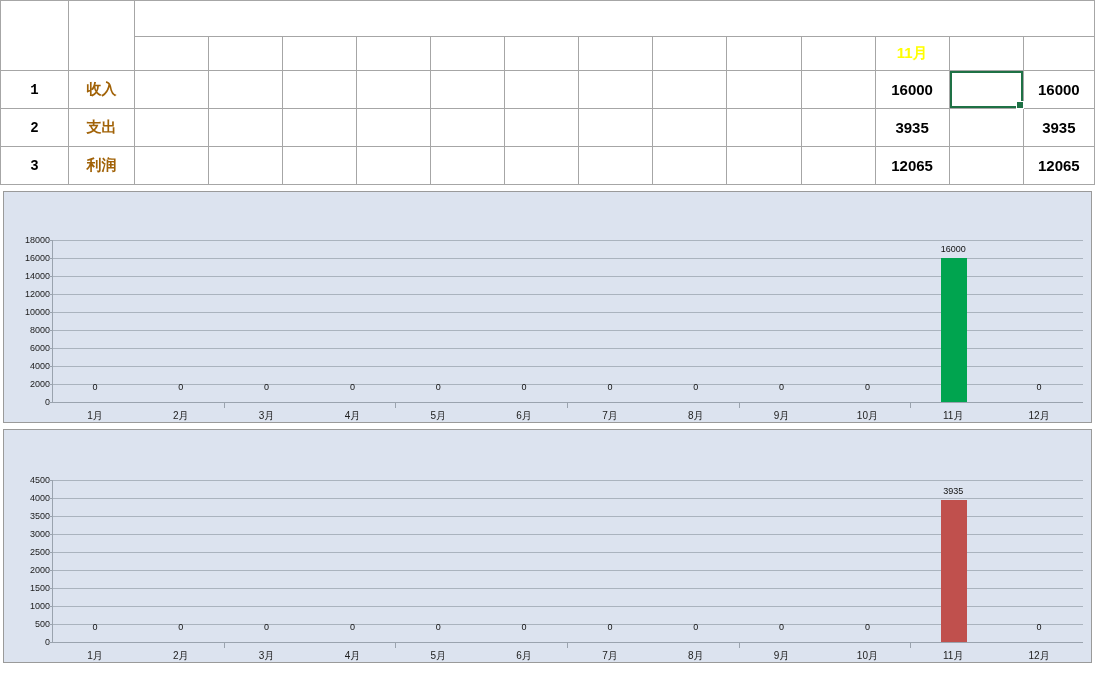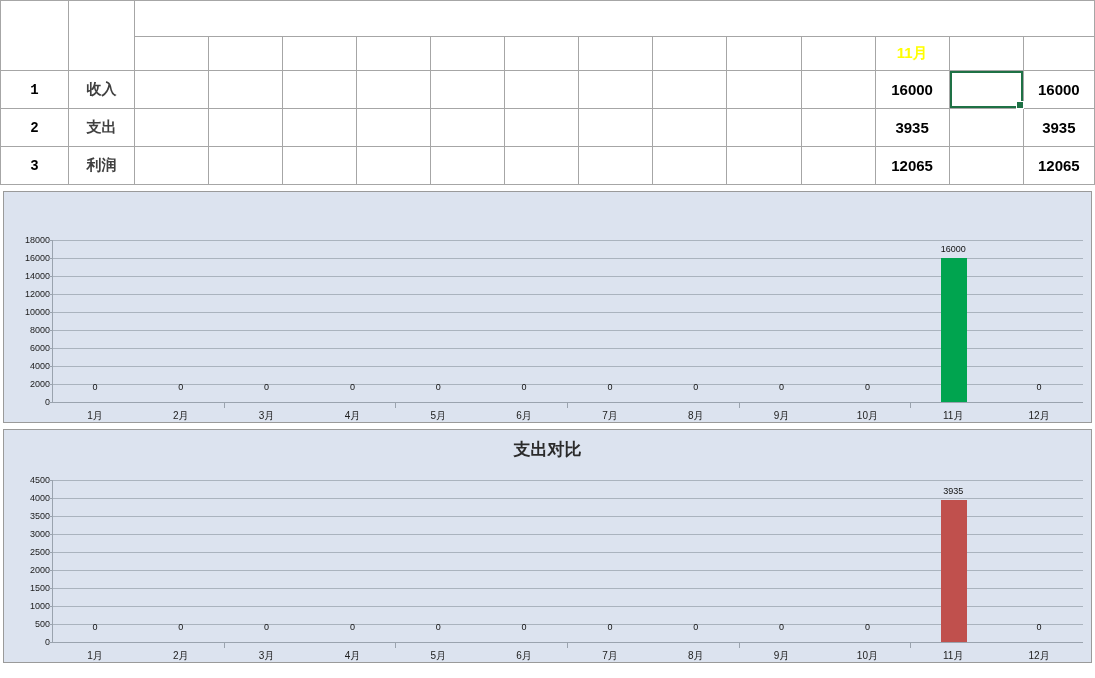--- a/index.html
+++ b/index.html
@@ -54,21 +54,21 @@
     font-weight: bold;
   }
   .row-h { height: 38px; }
   .cell-num {
     font-size: 15px;
     color: #000000;
     font-weight: bold;
     text-align: right;
     padding-right: 9px;
   }
-  .cell-label { font-size: 15px; color: #404040; font-weight: bold; }
+  .cell-label { font-size: 15px; color: #a16207; font-weight: bold; }
   .cell-no { font-size: 14px; color: #000; font-weight: bold;
              font-family: "Liberation Mono", "DejaVu Sans Mono", monospace; }
 
   
   .sel-wrap { position: relative; }
   .sel-box {
     position: absolute;
     left: 0px; top: 0px; right: 0px; bottom: 0px;
     border: 2px solid #1E7145;
     box-sizing: border-box;
@@ -343,21 +343,20 @@
       <div class="xlabel" style="left: 863.417px; top: 217px;">10月</div>
       <div class="dlabel" style="left: 949.25px; top: 52px;">16000</div>
       <div class="xlabel" style="left: 949.25px; top: 217px;">11月</div>
       <div class="xtick-sep" style="left: 906.333px; top: 210px; height: 6px;"></div>
       <div class="dlabel" style="left: 1035.08px; top: 190px;">0</div>
       <div class="xlabel" style="left: 1035.08px; top: 217px;">12月</div>
     </div>
 </div>
 
 <div class="chart-box" id="chart-expense">
-  <div class="chart-title">支出对比</div>
   <div class="plot-wrap">
       <div class="yaxis">
         <div class="ytick" style="top: 212px;">0</div>
         <div class="ytick" style="top: 194px;">500</div>
         <div class="ytick" style="top: 176px;">1000</div>
         <div class="ytick" style="top: 158px;">1500</div>
         <div class="ytick" style="top: 140px;">2000</div>
         <div class="ytick" style="top: 122px;">2500</div>
         <div class="ytick" style="top: 104px;">3000</div>
         <div class="ytick" style="top: 86px;">3500</div>

